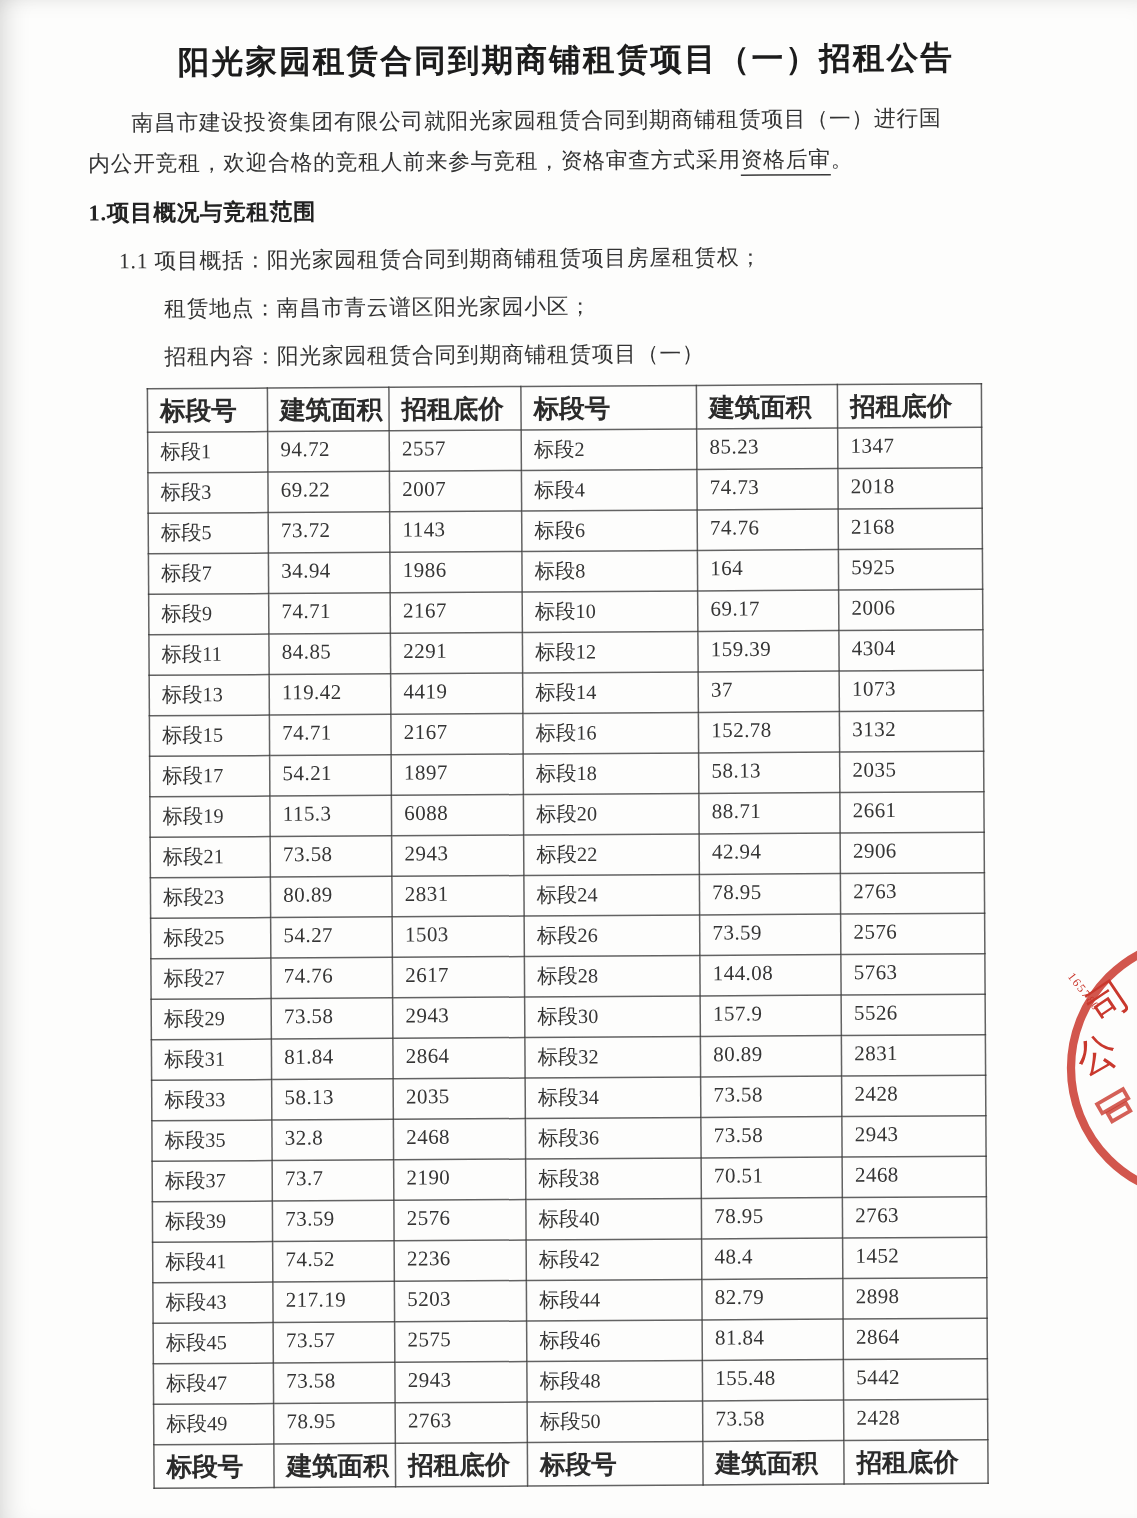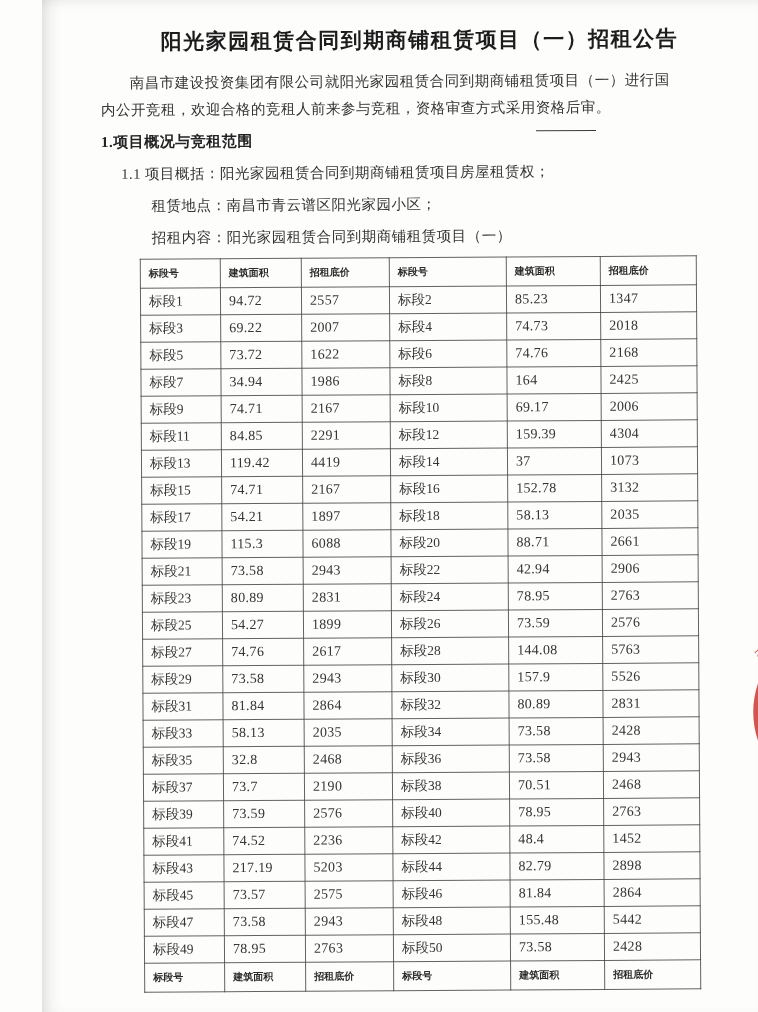--- a/index.html
+++ b/index.html
@@ -5,54 +5,53 @@
   html,body{margin:0;padding:0;}
   body{
     width:758px;height:1012px;position:relative;overflow:hidden;
     background:#fdfdfc;
     font-family:"Liberation Serif","DejaVu Serif",serif;
     color:#2e2e2e;
   }
   .page{
     position:absolute;inset:0;
     box-shadow:inset 14px 0 20px -14px rgba(0,0,0,.20), inset 0 10px 16px -12px rgba(0,0,0,.10);
-    margin-left:42px;
   }
   .content{
     position:absolute;left:0;top:0;width:758px;
     transform:rotate(-.35deg);transform-origin:50% 30%;
   }
   .doc-title{
     margin:26px 30px 0 30px;text-align:center;
     font-size:21px;font-weight:700;letter-spacing:1.5px;color:#1c1c1c;
   }
   .intro{
     margin:14px 58px 0 60px;
     font-size:14.5px;line-height:27px;color:#333;
     text-indent:2em;letter-spacing:.5px;
   }
-  .u{border-bottom:1.2px solid #3a3a3a;padding-bottom:15px;}
+  .u{border-bottom:1.2px solid #3a3a3a;padding-bottom:1px;}
   .sec-head{
     margin:9px 60px 0 60px;font-size:15px;font-weight:700;color:#222;letter-spacing:.5px;
   }
   .item{font-size:14.5px;color:#333;letter-spacing:.5px;margin:0 58px;}
   .item-11{margin-top:13px;margin-left:80px;}
   .item-sub{margin-top:13px;margin-left:110px;}
   .item + .item{margin-top:13px;}
   .tbl-wrap{margin:11px 0 0 98px;width:556px;}
   table{
     border-collapse:collapse;table-layout:fixed;width:556px;
     font-size:13.5px;color:#353535;
   }
   td,th{
     border:1px solid rgba(55,55,55,.78);
     height:26px;padding:0 0 0 8px;text-align:left;vertical-align:middle;
     font-weight:400;white-space:nowrap;overflow:hidden;
   }
-  thead th,tfoot td{height:28px;font-weight:600;color:#2b2b2b;font-size:10px;}
+  thead th,tfoot td{height:28px;font-weight:600;color:#2b2b2b;font-size:17px;}
   td.num{font-size:14px;letter-spacing:.3px;}
   .stamp{
     position:absolute;left:702px;top:610px;width:56px;height:196px;
     overflow:hidden;pointer-events:none;opacity:.92;
   }
   .stamp svg{position:absolute;left:0;top:0;}
 </style>
 </head>
 <body>
 
@@ -102,32 +101,32 @@
               <td>标段3</td>
               <td class="num">69.22</td>
               <td class="num">2007</td>
               <td>标段4</td>
               <td class="num">74.73</td>
               <td class="num">2018</td>
             </tr>
             <tr>
               <td>标段5</td>
               <td class="num">73.72</td>
-              <td class="num">1622</td>
+              <td class="num">1143</td>
               <td>标段6</td>
               <td class="num">74.76</td>
               <td class="num">2168</td>
             </tr>
             <tr>
               <td>标段7</td>
               <td class="num">34.94</td>
               <td class="num">1986</td>
               <td>标段8</td>
               <td class="num">164</td>
-              <td class="num">2425</td>
+              <td class="num">5925</td>
             </tr>
             <tr>
               <td>标段9</td>
               <td class="num">74.71</td>
               <td class="num">2167</td>
               <td>标段10</td>
               <td class="num">69.17</td>
               <td class="num">2006</td>
             </tr>
             <tr>
@@ -182,21 +181,21 @@
               <td>标段23</td>
               <td class="num">80.89</td>
               <td class="num">2831</td>
               <td>标段24</td>
               <td class="num">78.95</td>
               <td class="num">2763</td>
             </tr>
             <tr>
               <td>标段25</td>
               <td class="num">54.27</td>
-              <td class="num">1899</td>
+              <td class="num">1503</td>
               <td>标段26</td>
               <td class="num">73.59</td>
               <td class="num">2576</td>
             </tr>
             <tr>
               <td>标段27</td>
               <td class="num">74.76</td>
               <td class="num">2617</td>
               <td>标段28</td>
               <td class="num">144.08</td>

